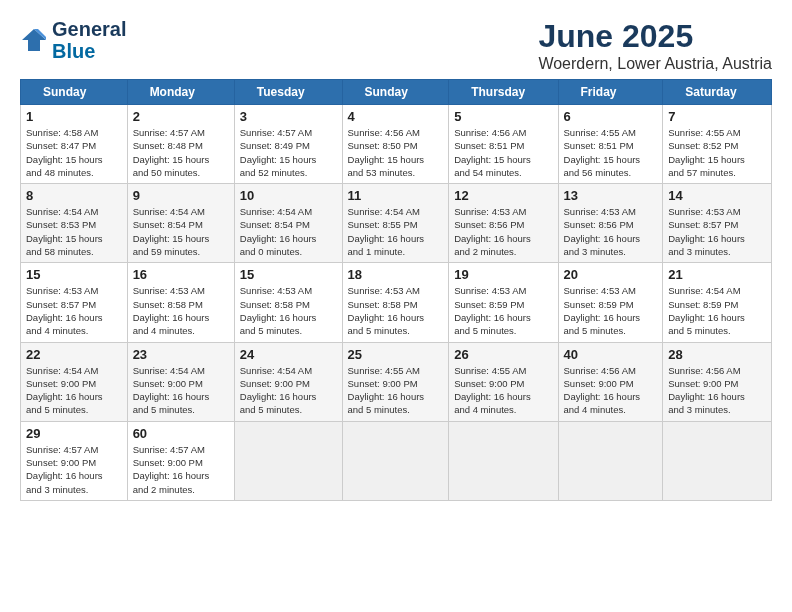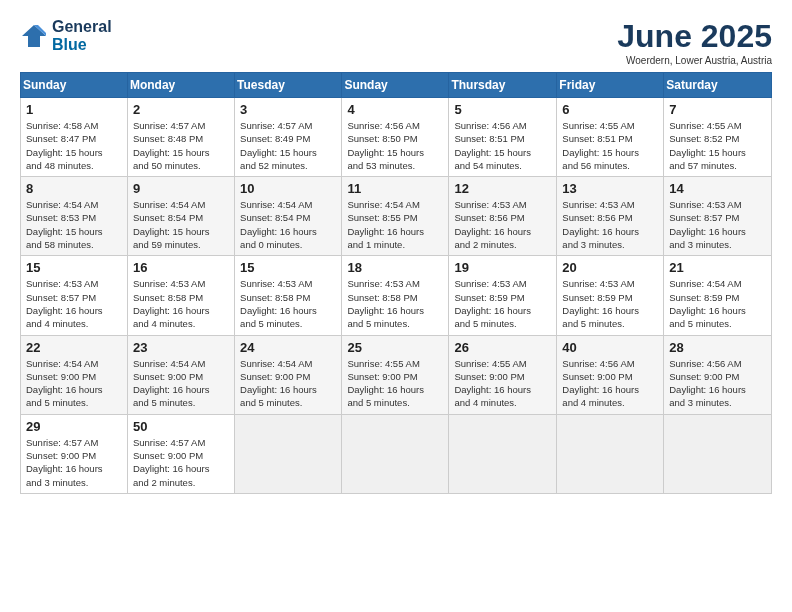--- a/index.html
+++ b/index.html
@@ -20,53 +20,53 @@
       display: flex;
       justify-content: space-between;
       align-items: flex-start;
       margin-bottom: 6px;
     }
     .logo {
       display: flex;
       align-items: center;
     }
     .logo-text {
-      font-size: 16px;
+      font-size: 20px;
       font-weight: bold;
       color: #1a3a5c;
       line-height: 1.1;
     }
     .logo-icon {
       width: 28px;
       height: 28px;
       margin-right: 4px;
     }
     .title-area {
-      text-align: right;
+      text-align: left;
     }
     .month-title {
       font-size: 32px;
       font-weight: bold;
       color: #1a3a5c;
     }
     .location {
-      font-size: 10px;
+      font-size: 16px;
       color: #333;
     }
     .calendar {
       width: 100%;
       border-collapse: collapse;
       font-size: 10.5px;
     }
     .calendar thead tr th {
       background: #2d6fad;
       color: #fff;
       font-weight: bold;
       font-size: 12px;
-      padding: 5px 2px;
+      padding: 5px 22px;
       text-align: left;
       border: 1px solid #2563a0;
     }
     .calendar tbody tr td {
       vertical-align: top;
       border: 1px solid #ccc;
       padding: 4px 5px;
       width: 113px;
       min-height: 80px;
       background: #fff;
@@ -244,21 +244,21 @@
             <span class="day-num">28</span>
             <div class="day-info">Sunrise: 4:56 AM<br>Sunset: 9:00 PM<br>Daylight: 16 hours<br>and 3 minutes.</div>
           </td>
         </tr>
         <tr>
           <td>
             <span class="day-num">29</span>
             <div class="day-info">Sunrise: 4:57 AM<br>Sunset: 9:00 PM<br>Daylight: 16 hours<br>and 3 minutes.</div>
           </td>
           <td>
-            <span class="day-num">50</span>
+            <span class="day-num">60</span>
             <div class="day-info">Sunrise: 4:57 AM<br>Sunset: 9:00 PM<br>Daylight: 16 hours<br>and 2 minutes.</div>
           </td>
           <td class="empty-cell"></td>
           <td class="empty-cell"></td>
           <td class="empty-cell"></td>
           <td class="empty-cell"></td>
           <td class="empty-cell"></td>
         </tr>
       </tbody>
   </table>

